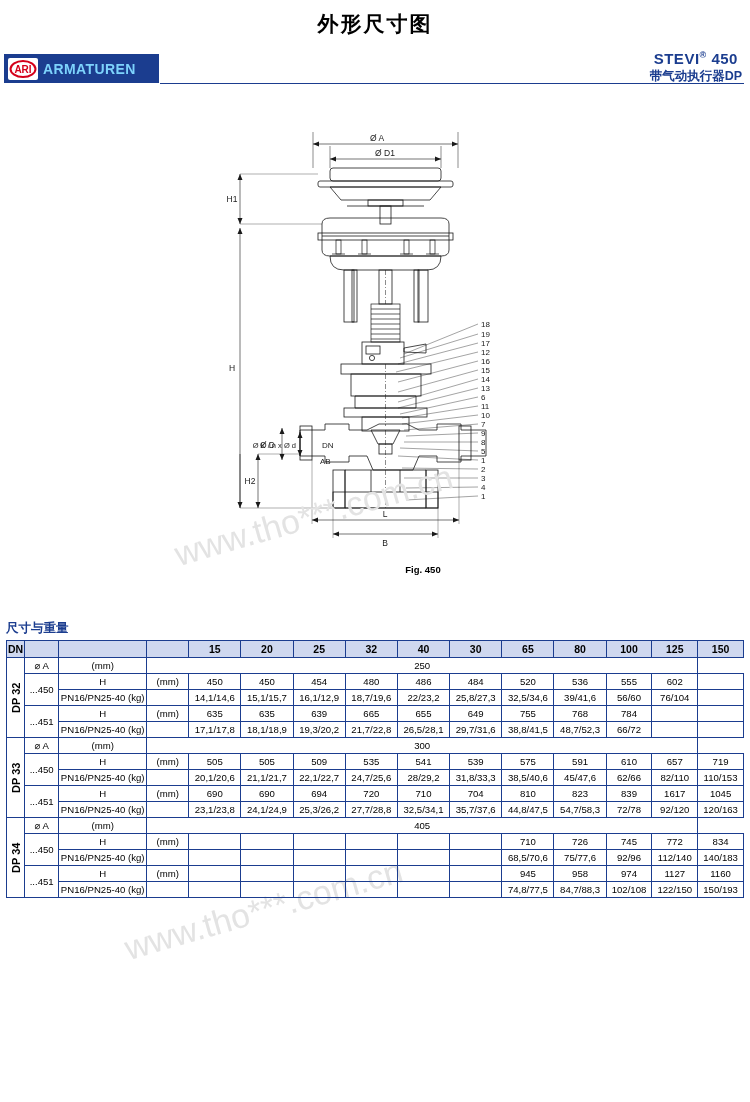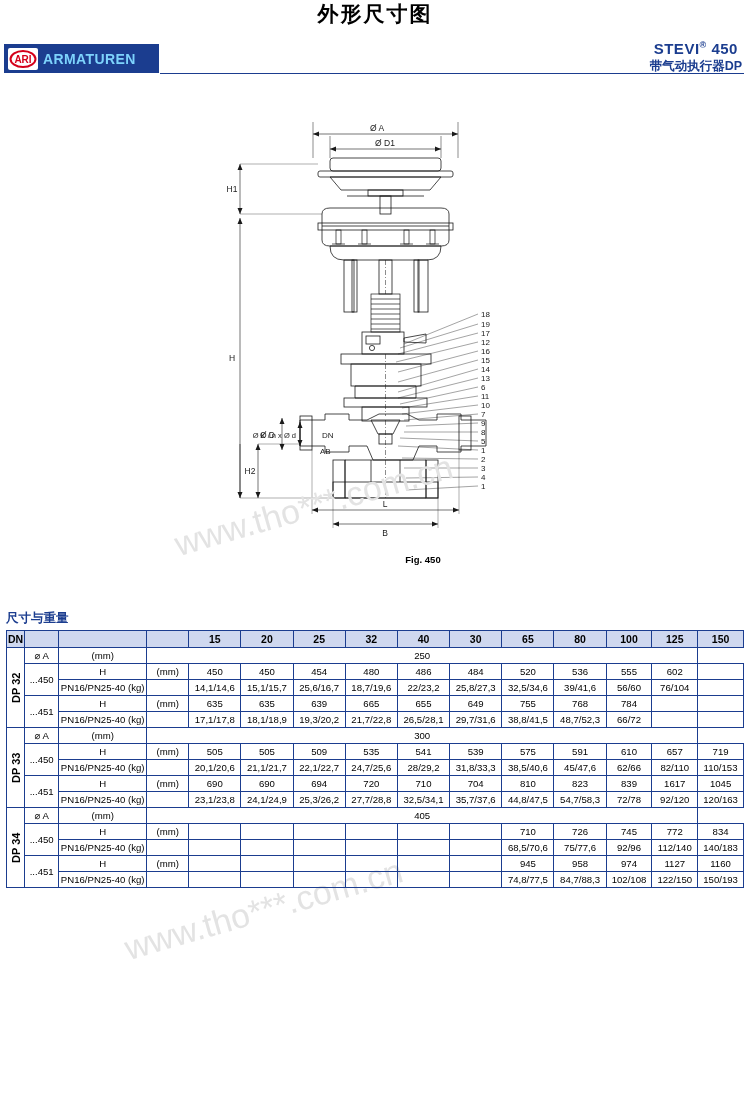--- a/index.html
+++ b/index.html
@@ -13,20 +13,21 @@
     position: relative;
     font-family: "Liberation Sans", sans-serif;
     color: #000;
     overflow: hidden;
   }
   .page-title {
     text-align: center;
     font-size: 21px;
     font-weight: bold;
     color: #000;
+    padding-top: 10px;
     letter-spacing: 2px;
   }
   
   .brand-row {
     position: relative;
     margin-top: 16px;
     height: 36px;
   }
   .logo-box {
     position: absolute;
@@ -433,21 +434,21 @@
       <td>536</td>
       <td>555</td>
       <td>602</td>
       <td></td>
     </tr>
     <tr>
       <td class="lab-sub">PN16/PN25-40 (kg)</td>
       <td class="unit"></td>
       <td>14,1/14,6</td>
       <td>15,1/15,7</td>
-      <td>25,6/16,7</td>
+      <td>16,1/12,9</td>
       <td>18,7/19,6</td>
       <td>22/23,2</td>
       <td>25,8/27,3</td>
       <td>32,5/34,6</td>
       <td>39/41,6</td>
       <td>56/60</td>
       <td>76/104</td>
       <td></td>
     </tr>
     <tr>

